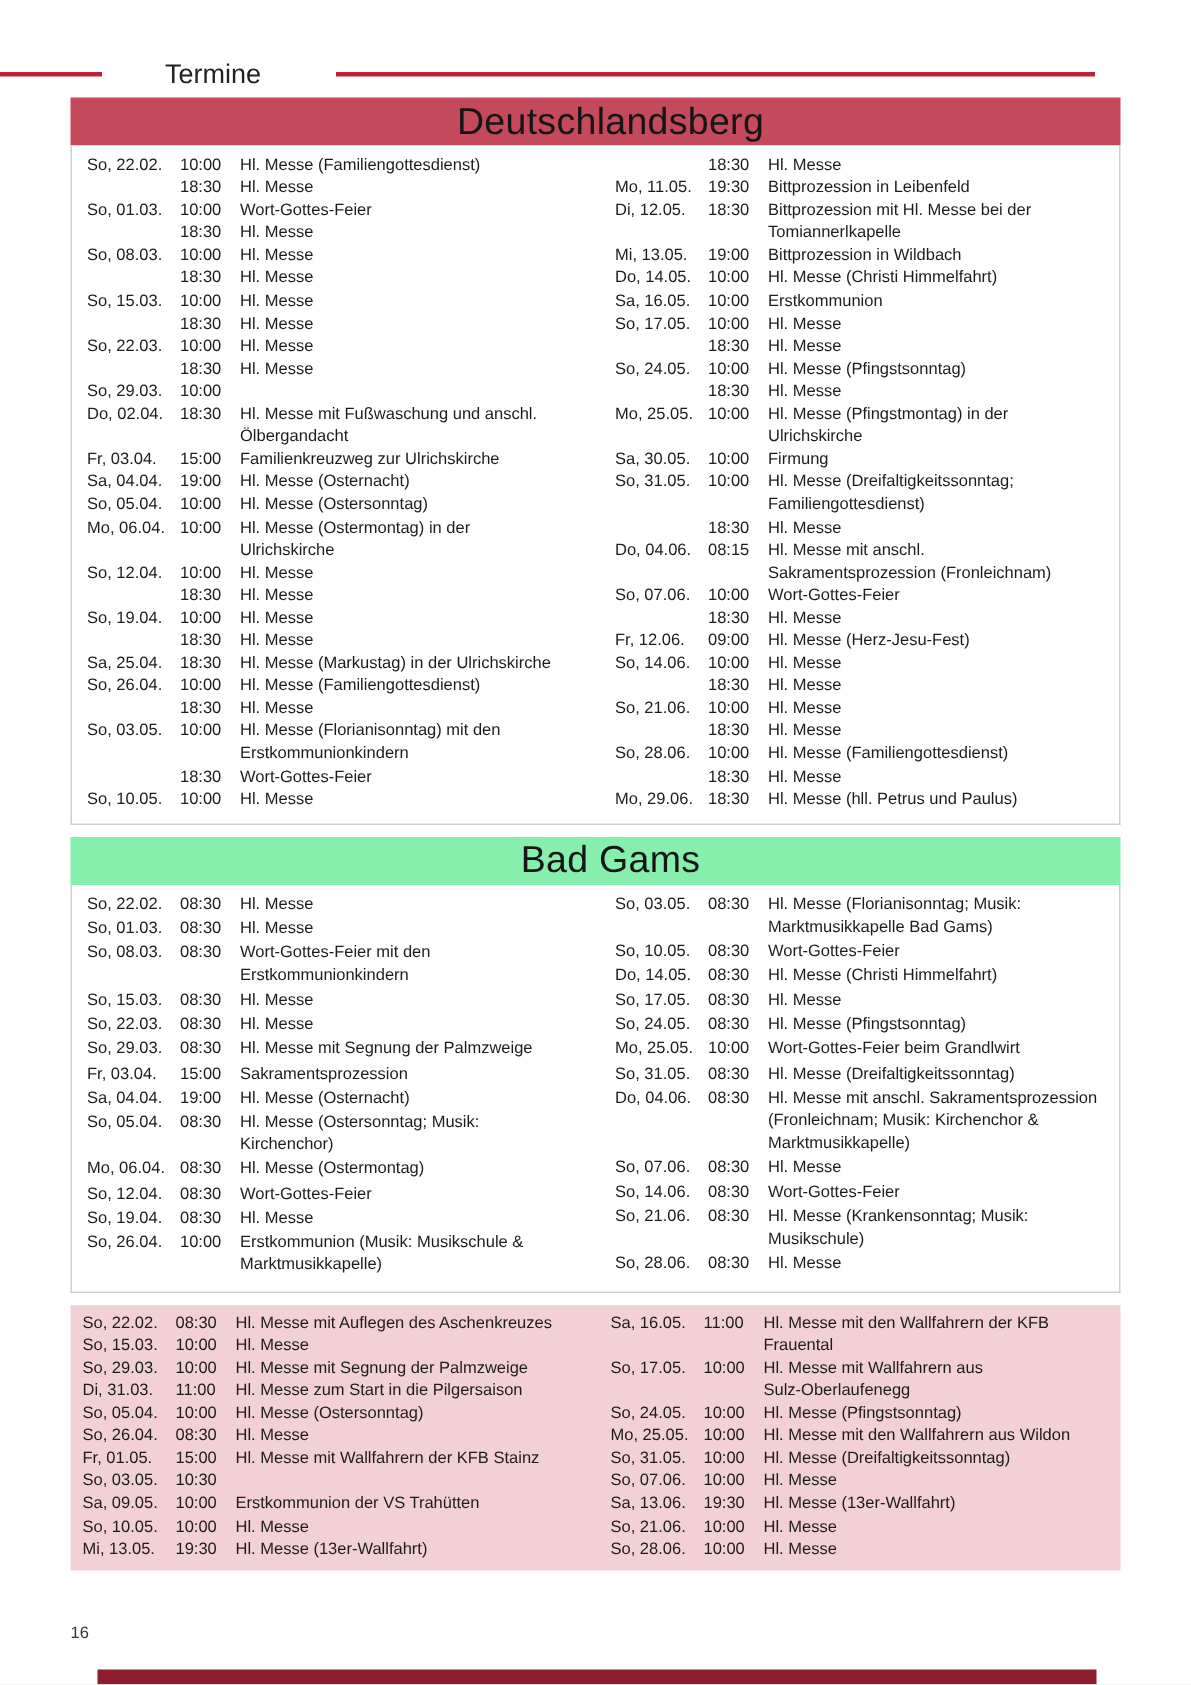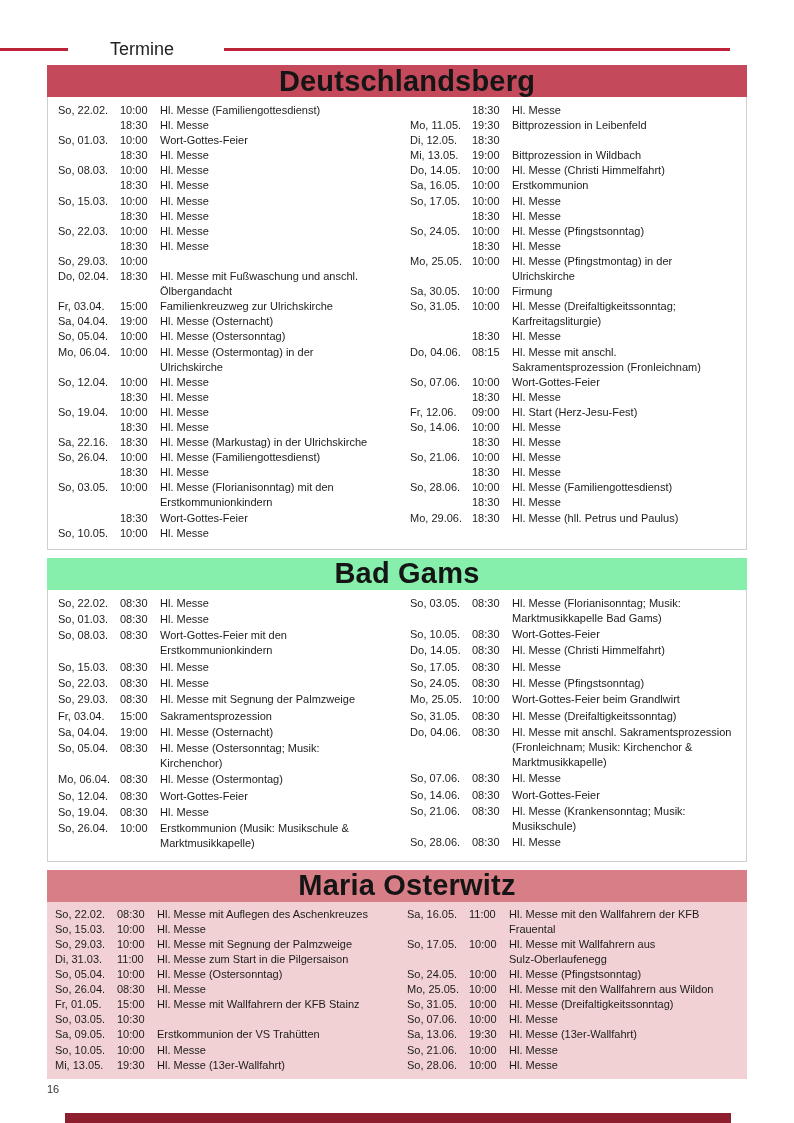--- a/index.html
+++ b/index.html
@@ -14,21 +14,21 @@
     display:flex; align-items:center; }
   .rule { height:3px; background:#be2239; }
   .rule-left { width:68px; }
   .pg-title { font-size:18px; font-weight:400; color:#222; margin-left:42px; }
   .rule-right { flex:1; margin-left:50px; margin-right:64px; }
   
   main { position:absolute; top:65px; left:47px; width:700px;
     display:flex; flex-direction:column; }
   section + section { margin-top:8px; }
   .banner { height:32px; display:flex; align-items:center; justify-content:center;
-    font-size:29px; font-weight:700; color:#151515; letter-spacing:.2px;padding-left:20px; }
+    font-size:25px; font-weight:400; color:#151515; letter-spacing:.2px;padding-left:20px; }
   .body { display:flex; padding:6px 8px 8px 10px; background:#fff; }
   .card.bordered .body { border:1px solid #cfcfcf; border-top:none; }
   .card.compact .body { padding:5px 6px 6px 8px; }
   .col { width:352px; }
   .col + .col { width:auto; flex:1; }
   .entry { display:grid; grid-template-columns:62px 40px 1fr;
     font-size:11px; line-height:15.1px; margin-bottom:var(--gap,0); }
   .entry .text { white-space:pre-line; }
   
   .pagenum { position:absolute; left:47px; top:1083px; font-size:11px; color:#333; }
@@ -145,21 +145,21 @@
               <span class="date">So, 19.04.</span>
               <span class="time">10:00</span>
               <span class="text">Hl. Messe</span>
             </div>
             <div class="entry" style="--gap: 0px;">
               <span class="date"></span>
               <span class="time">18:30</span>
               <span class="text">Hl. Messe</span>
             </div>
             <div class="entry" style="--gap: 0px;">
-              <span class="date">Sa, 22.16.</span>
+              <span class="date">Sa, 25.04.</span>
               <span class="time">18:30</span>
               <span class="text">Hl. Messe (Markustag) in der Ulrichskirche</span>
             </div>
             <div class="entry" style="--gap: 0px;">
               <span class="date">So, 26.04.</span>
               <span class="time">10:00</span>
               <span class="text">Hl. Messe (Familiengottesdienst)</span>
             </div>
             <div class="entry" style="--gap: 0px;">
               <span class="date"></span>
@@ -190,20 +190,22 @@
               <span class="text">Hl. Messe</span>
             </div>
             <div class="entry" style="--gap: 0px;">
               <span class="date">Mo, 11.05.</span>
               <span class="time">19:30</span>
               <span class="text">Bittprozession in Leibenfeld</span>
             </div>
             <div class="entry" style="--gap: 0px;">
               <span class="date">Di, 12.05.</span>
               <span class="time">18:30</span>
+              <span class="text">Bittprozession mit Hl. Messe bei der
+Tomiannerlkapelle</span>
             </div>
             <div class="entry" style="--gap: 0px;">
               <span class="date">Mi, 13.05.</span>
               <span class="time">19:00</span>
               <span class="text">Bittprozession in Wildbach</span>
             </div>
             <div class="entry" style="--gap: 0px;">
               <span class="date">Do, 14.05.</span>
               <span class="time">10:00</span>
               <span class="text">Hl. Messe (Christi Himmelfahrt)</span>
@@ -241,21 +243,21 @@
             </div>
             <div class="entry" style="--gap: 0px;">
               <span class="date">Sa, 30.05.</span>
               <span class="time">10:00</span>
               <span class="text">Firmung</span>
             </div>
             <div class="entry" style="--gap: 0px;">
               <span class="date">So, 31.05.</span>
               <span class="time">10:00</span>
               <span class="text">Hl. Messe (Dreifaltigkeitssonntag;
-Karfreitagsliturgie)</span>
+Familiengottesdienst)</span>
             </div>
             <div class="entry" style="--gap: 0px;">
               <span class="date"></span>
               <span class="time">18:30</span>
               <span class="text">Hl. Messe</span>
             </div>
             <div class="entry" style="--gap: 0px;">
               <span class="date">Do, 04.06.</span>
               <span class="time">08:15</span>
               <span class="text">Hl. Messe mit anschl.
@@ -267,21 +269,21 @@
               <span class="text">Wort-Gottes-Feier</span>
             </div>
             <div class="entry" style="--gap: 0px;">
               <span class="date"></span>
               <span class="time">18:30</span>
               <span class="text">Hl. Messe</span>
             </div>
             <div class="entry" style="--gap: 0px;">
               <span class="date">Fr, 12.06.</span>
               <span class="time">09:00</span>
-              <span class="text">Hl. Start (Herz-Jesu-Fest)</span>
+              <span class="text">Hl. Messe (Herz-Jesu-Fest)</span>
             </div>
             <div class="entry" style="--gap: 0px;">
               <span class="date">So, 14.06.</span>
               <span class="time">10:00</span>
               <span class="text">Hl. Messe</span>
             </div>
             <div class="entry" style="--gap: 0px;">
               <span class="date"></span>
               <span class="time">18:30</span>
               <span class="text">Hl. Messe</span>
@@ -449,21 +451,20 @@
             </div>
             <div class="entry" style="--gap: 1.2px;">
               <span class="date">So, 28.06.</span>
               <span class="time">08:30</span>
               <span class="text">Hl. Messe</span>
             </div>
           </div>
         </div>
       </section>
       <section class="card compact">
-        <div class="banner" style="background: rgb(216, 126, 134);">Maria Osterwitz</div>
         <div class="body" style="background: rgb(241, 209, 211);">
           <div class="col">
             <div class="entry" style="--gap: 0px;">
               <span class="date">So, 22.02.</span>
               <span class="time">08:30</span>
               <span class="text">Hl. Messe mit Auflegen des Aschenkreuzes</span>
             </div>
             <div class="entry" style="--gap: 0px;">
               <span class="date">So, 15.03.</span>
               <span class="time">10:00</span>

